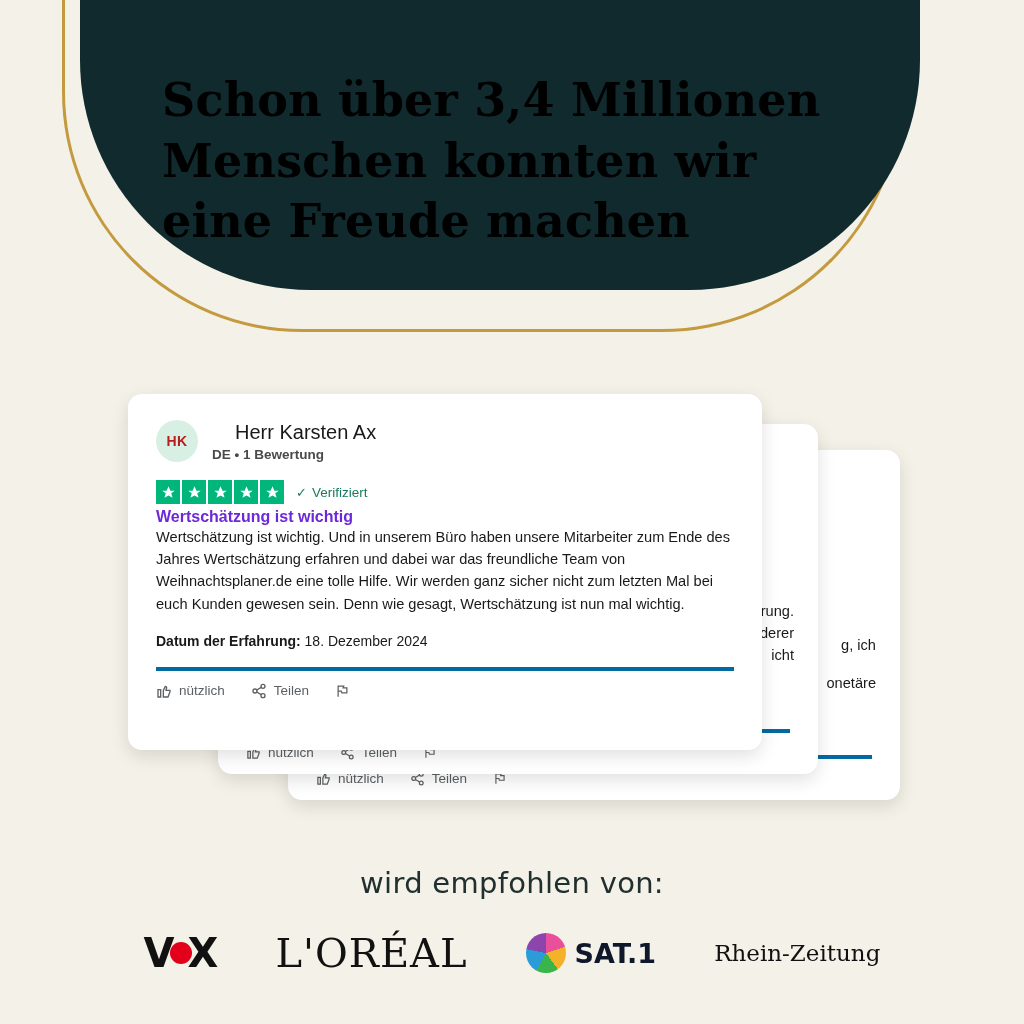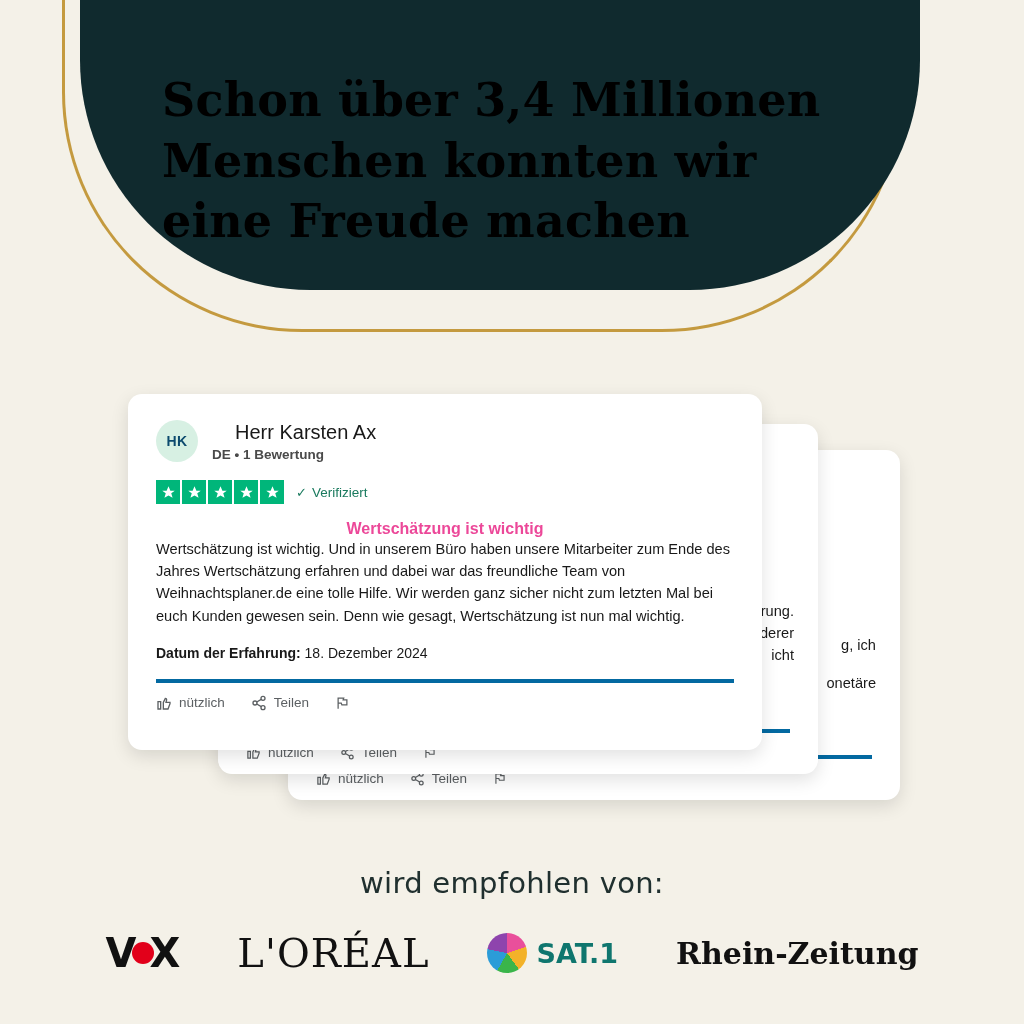--- a/index.html
+++ b/index.html
@@ -87,38 +87,38 @@
     top: 2px;
     left: 128px;
     width: 634px;
     height: 356px;
     z-index: 3;
   }
 
   .card-head { display: flex; align-items: center; gap: 14px; }
   .avatar {
     width: 42px; height: 42px; border-radius: 50%;
-    background: #d7f0e3; color: #0c4a6e;
+    background: #d7f0e3; color: #b91c1c;
     display: flex; align-items: center; justify-content: center;
     font-size: 14px; font-weight: 700; letter-spacing: 0.5px;
   }
   .reviewer-name { font-size: 20px; font-weight: 400; color: #191919; margin-left: 23px; }
   .reviewer-meta { font-size: 13.5px; color: #4a4a4a; margin-top: 3px; font-weight: bold; }
 
   .rating-row { display: flex; align-items: center; gap: 12px; margin-top: 18px; }
   .stars { display: flex; gap: 2px; }
   .star-box {
     width: 24px; height: 24px; background: #00b67a;
     display: flex; align-items: center; justify-content: center;
   }
   .star-box svg { display: block; }
   .verified { display: flex; align-items: center; gap: 5px; font-size: 13.5px; color: #1a7a5e; }
   .check-icon { color: #1a7a5e; font-size: 13px; }
 
-  .review-title { margin-top: 16px; font-size: 16px; font-weight: 700; color: #ec4899; text-align: center; }
+  .review-title { margin-top: 4px; font-size: 16px; font-weight: 700; color: #6d28d9; }
   .review-body { font-size: 14.6px; line-height: 1.52; color: #191919; }
 
   .exp-date { margin-top: 18px; font-size: 14px; color: #191919; }
   .exp-date b { font-weight: 700; }
 
   .card-actions {
     display: flex; align-items: center; gap: 26px;
     margin-top: 18px; padding-top: 12px;
     border-top: 4px solid #0369a1;
     font-size: 13.5px; color: #5c6063;
@@ -157,23 +157,23 @@
   .logo { display: flex; align-items: center; justify-content: center; color: #111; }
 
   .logo-vox { font-family: "DejaVu Sans", sans-serif; font-weight: 700; font-size: 40px; letter-spacing: -1px; position: relative; }
   .vox-dot { display: inline-block; width: 22px; height: 22px; border-radius: 50%; background: #e2001a; vertical-align: middle; margin: 0 -4px; }
 
   .logo-loreal { font-family: "DejaVu Serif", serif; font-weight: 400; font-size: 40px; letter-spacing: 1px; }
 
   .logo-sat { display: flex; align-items: center; gap: 9px; }
   .sat-ball { width: 40px; height: 40px; border-radius: 50%;
     background: conic-gradient(#e94f9b 0 20%, #f3b229 20% 40%, #3ab54a 40% 58%, #2b9cd8 58% 78%, #8e44ad 78% 100%); }
-  .sat-text { font-family: "DejaVu Sans", sans-serif; font-weight: 700; font-size: 27px; color: #0f766e; text-align: center; }
-
-  .logo-rz { font-family: "DejaVu Serif", "Liberation Serif", serif; font-weight: 700; font-size: 30px; font-style: normal; }
+  .sat-text { font-family: "DejaVu Sans", sans-serif; font-weight: 700; font-size: 27px; color: #0f172a; text-align: center; }
+
+  .logo-rz { font-family: "DejaVu Serif", "Liberation Serif", serif; font-weight: 400; font-size: 23px; font-style: normal; }
 </style>
 </head>
 <body>
 
 <div id="hero-wrap">
   <div id="hero-gold-arc"></div>
   <div id="hero-panel"></div>
   <h1 id="hero-title">Schon über 3,4 Millionen Menschen konnten wir eine Freude machen</h1>
 </div>
 

